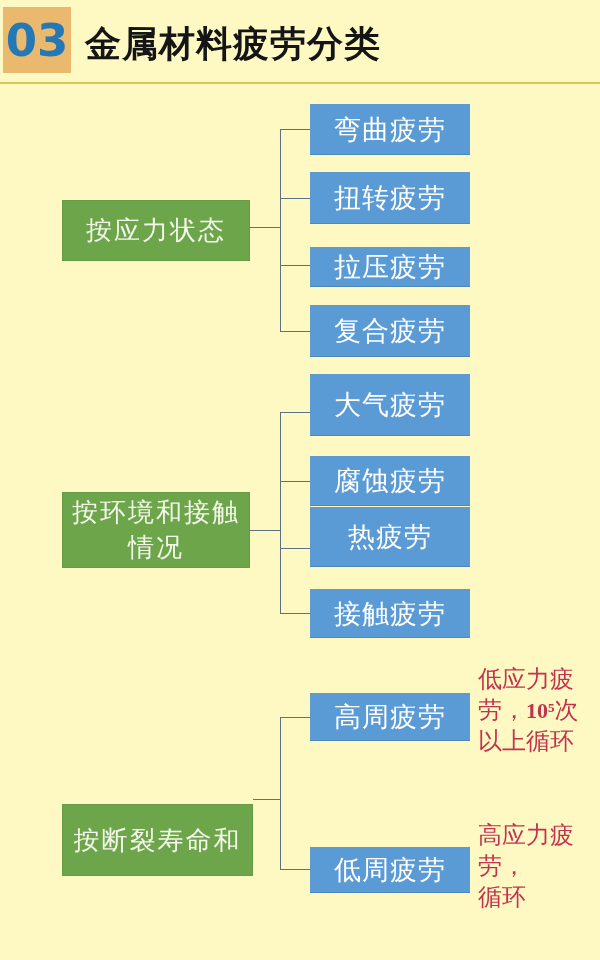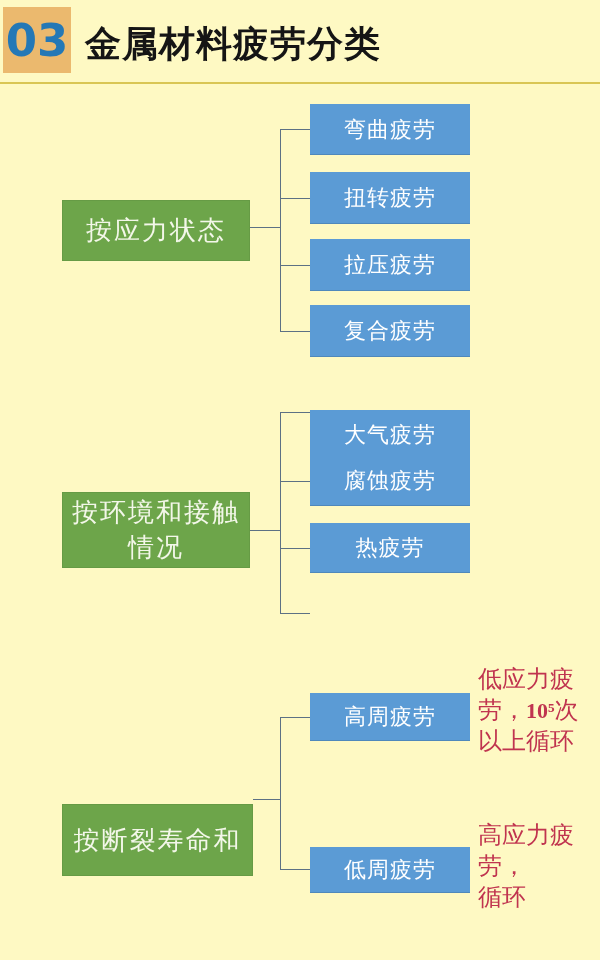--- a/index.html
+++ b/index.html
@@ -30,21 +30,21 @@
     color:#F3F7E9;display:flex;flex-direction:column;align-items:center;
     justify-content:center;text-align:center;
     font-family:"Liberation Serif","DejaVu Serif",serif;
     font-size:26px;letter-spacing:2px;line-height:35px;
     box-shadow:inset 0 0 0 1px rgba(0,0,0,0.06);
   }
   .bbox{
     position:absolute;left:310px;width:160px;background:#5B9BD5;
     color:#ffffff;display:flex;align-items:center;justify-content:center;
     font-family:"Liberation Serif","DejaVu Serif",serif;
-    font-size:22px;letter-spacing:1px;
+    font-size:27px;letter-spacing:1px;
     box-shadow:inset 0 -1px 0 rgba(0,0,0,0.12);
   }
   
   .vline{position:absolute;width:0;border-left:1px solid #5d7184;}
   .hline{position:absolute;height:0;border-top:1px solid #5d7184;}
   
   .note{
     position:absolute;left:478px;width:122px;color:#C0344F;
     font-family:"Liberation Serif","DejaVu Serif",serif;
     font-size:24px;line-height:31px;
@@ -75,38 +75,39 @@
 
   <div class="hline" style="left:250px;top:227px;width:30px;"></div>
   <div class="vline" style="left:280px;top:129px;height:203px;"></div>
   <div class="hline" style="left:280px;top:129px;width:30px;"></div>
   <div class="hline" style="left:280px;top:198px;width:30px;"></div>
   <div class="hline" style="left:280px;top:265px;width:30px;"></div>
   <div class="hline" style="left:280px;top:331px;width:30px;"></div>
 
   <div class="bbox" style="top:104px;height:51px;">弯曲疲劳</div>
   <div class="bbox" style="top:172px;height:52px;">扭转疲劳</div>
-  <div class="bbox" style="top:239px;height:52px;">拉压疲劳</div>
+  <div class="bbox" style="top:247px;height:40px;">拉压疲劳</div>
   <div class="bbox" style="top:305px;height:52px;">复合疲劳</div>
 
   <div class="gbox" style="top:492px;height:76px;">
     <span>按环境和接触</span>
     <span>情况</span>
   </div>
 
   <div class="hline" style="left:250px;top:530px;width:30px;"></div>
   <div class="vline" style="left:280px;top:412px;height:202px;"></div>
   <div class="hline" style="left:280px;top:412px;width:30px;"></div>
   <div class="hline" style="left:280px;top:481px;width:30px;"></div>
   <div class="hline" style="left:280px;top:548px;width:30px;"></div>
   <div class="hline" style="left:280px;top:613px;width:30px;"></div>
 
-  <div class="bbox" style="top:410px;height:49px;">大气疲劳</div>
+  <div class="bbox" style="top:374px;height:62px;">大气疲劳</div>
   <div class="bbox" style="top:456px;height:50px;">腐蚀疲劳</div>
-  <div class="bbox" style="top:523px;height:50px;font-family:Liberation Serif, serif;">热疲劳</div>
+  <div class="bbox" style="top:507px;height:60px;font-family:Liberation Serif, serif;">热疲劳</div>
+  <div class="bbox" style="top:589px;height:49px;">接触疲劳</div>
 
   <div class="gbox" style="top:804px;height:72px;width:191px;">
     <span>按断裂寿命和</span>
   </div>
 
   <div class="hline" style="left:253px;top:799px;width:27px;"></div>
   <div class="vline" style="left:280px;top:717px;height:153px;"></div>
   <div class="hline" style="left:280px;top:717px;width:30px;"></div>
   <div class="hline" style="left:280px;top:869px;width:30px;"></div>
 

